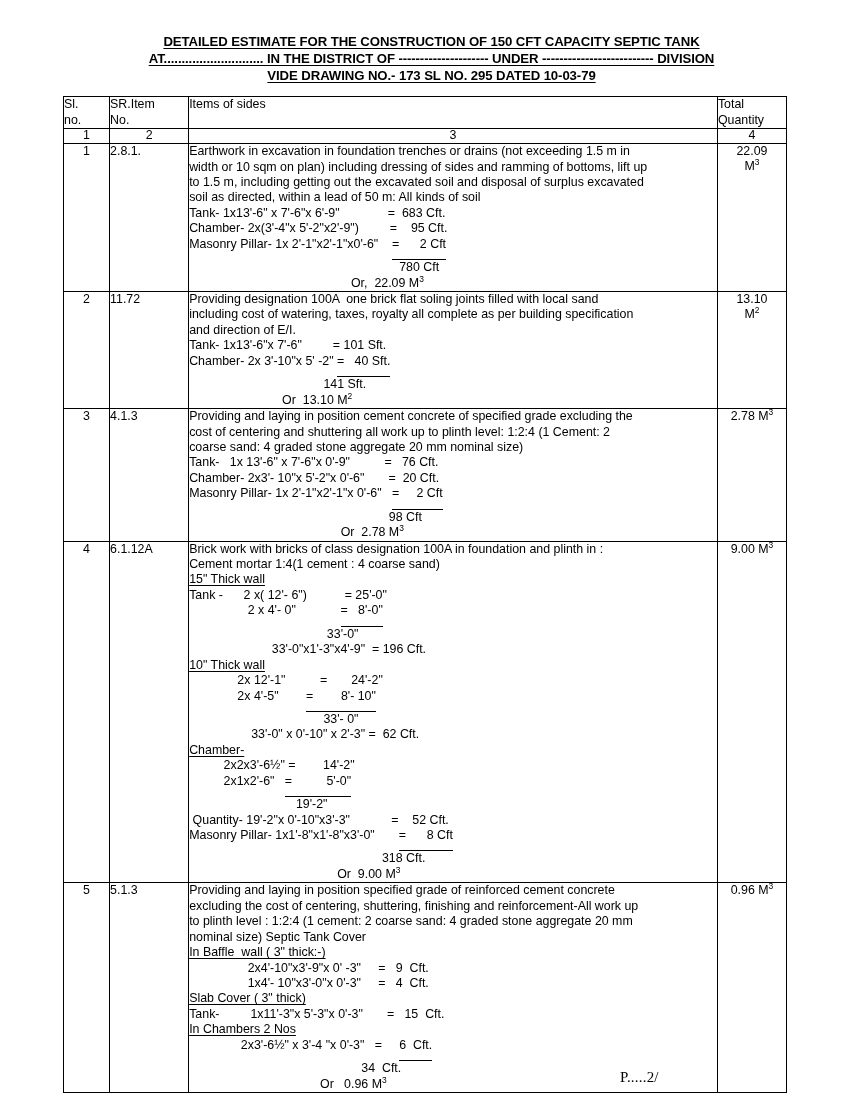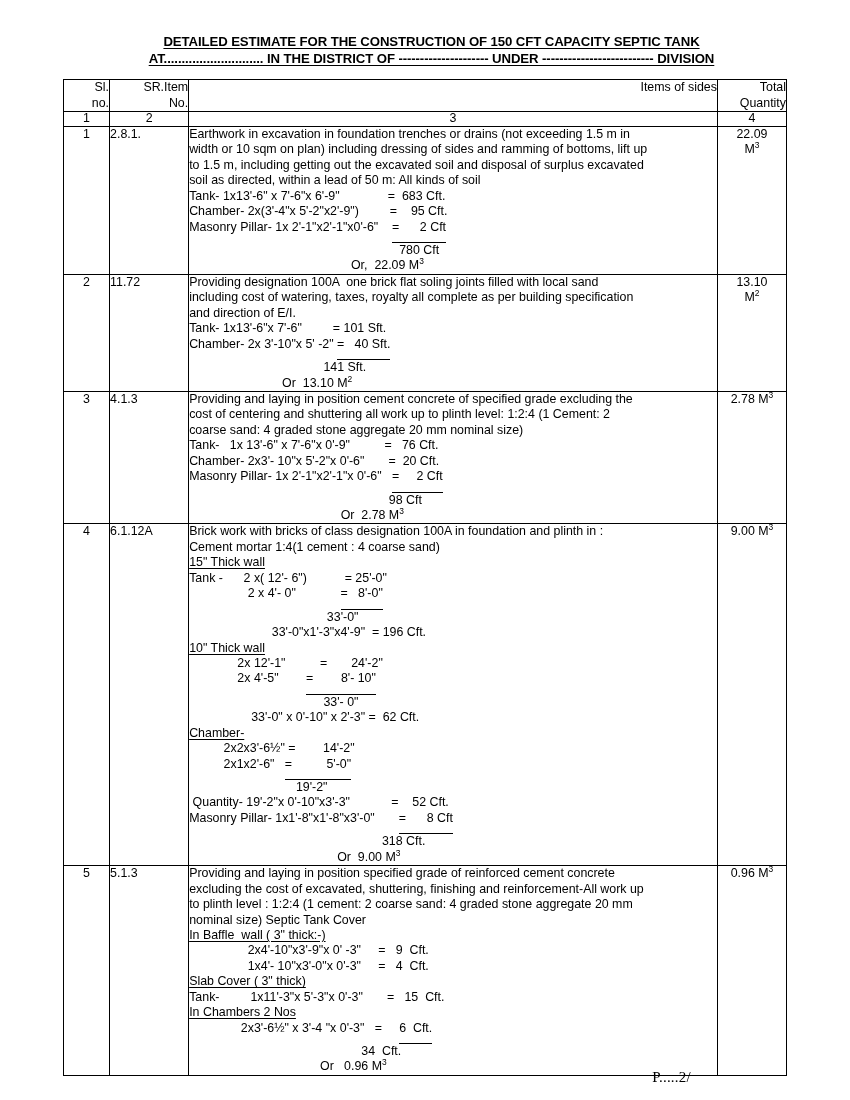--- a/index.html
+++ b/index.html
@@ -56,21 +56,21 @@
     padding: 0;
     font-weight: normal;
     font-size: 12.4px;
   }
   .c-sl    { width: 46px; }
   .c-sr    { width: 79px; }
   .c-items { width: 528px; }
   .c-qty   { width: 69px; }
 
   .hdr-cell {
-    text-align: right;
+    text-align: left;
     padding: 3px 2px 4px 2px;
     line-height: 1.25;
     font-size: 12.6px;
   }
   .numrow td {
     text-align: center;
     font-size: 10.6px;
     padding: 1px 0 2px 0;
     line-height: 1.1;
   }
@@ -112,38 +112,38 @@
     border-bottom: 1.3px solid #000;
     padding-bottom: 7px;
   }
 
   
   .footer {
     position: absolute;
     left: 0;
     top: 1068px;
     width: 723px;
-    text-align: center;
     padding-left: 620px;
     box-sizing: border-box;
   }
   .footer-txt {
     font-family: "Liberation Serif", serif;
     font-size: 15px;
     letter-spacing: 0.2px;
   }
 </style>
 </head>
 <body>
 
 <div class="page">
 
   <div class="title-block">
     <div class="title-line"><span class="u">DETAILED ESTIMATE FOR THE CONSTRUCTION OF 150 CFT CAPACITY SEPTIC TANK</span></div>
     <div class="title-line"><span class="u">AT............................ IN THE DISTRICT OF ---------------------  UNDER -------------------------- DIVISION</span></div>
+    <div class="title-line"><span class="u">VIDE DRAWING NO.- 173 SL NO. 295 DATED 10-03-79</span></div>
   </div>
 
   <div class="tbl-wrap">
   <table class="est">
     <colgroup>
       <col class="c-sl">
           <col class="c-sr">
           <col class="c-items">
           <col class="c-qty">
     </colgroup>
@@ -237,21 +237,21 @@
         <span class="ln calc">                                           Or  9.00 M<sup class="sq">3</sup></span>
       </td>
       <td class="cell-qty"><span>9.00 M</span><sup class="sq">3</sup></td>
     </tr>
 
     <tr>
       <td class="cell-sl">5</td>
       <td class="cell-sr">5.1.3</td>
       <td class="cell-items">
         <span class="ln">Providing and laying in position specified grade of reinforced cement concrete</span>
-        <span class="ln">excluding the cost of excavated, shuttering, finishing and reinforcement-All work up</span>
+        <span class="ln">excluding the cost of centering, shuttering, finishing and reinforcement-All work up</span>
         <span class="ln">to plinth level : 1:2:4 (1 cement: 2 coarse sand: 4 graded stone aggregate 20 mm</span>
         <span class="ln">nominal size) Septic Tank Cover</span>
         <span class="ln"><span class="ul-txt">In Baffle  wall ( 3" thick:-)</span></span>
         <span class="ln calc">                 2x4'-10"x3'-9"x 0' -3"     =   9  Cft.</span>
         <span class="ln calc">                 1x4'- 10"x3'-0"x 0'-3"     =   4  Cft.</span>
         <span class="ln"><span class="ul-txt">Slab Cover ( 3" thick)</span></span>
         <span class="ln calc">Tank-         1x11'-3"x 5'-3"x 0'-3"       =   15  Cft.</span>
         <span class="ln"><span class="ul-txt">In Chambers 2 Nos</span></span>
         <span class="ln calc">               2x3'-6½" x 3'-4 "x 0'-3"   =     <span class="uline-seg">6  Cft.</span></span>
         <span class="ln calc">                                                  34  Cft.</span>

